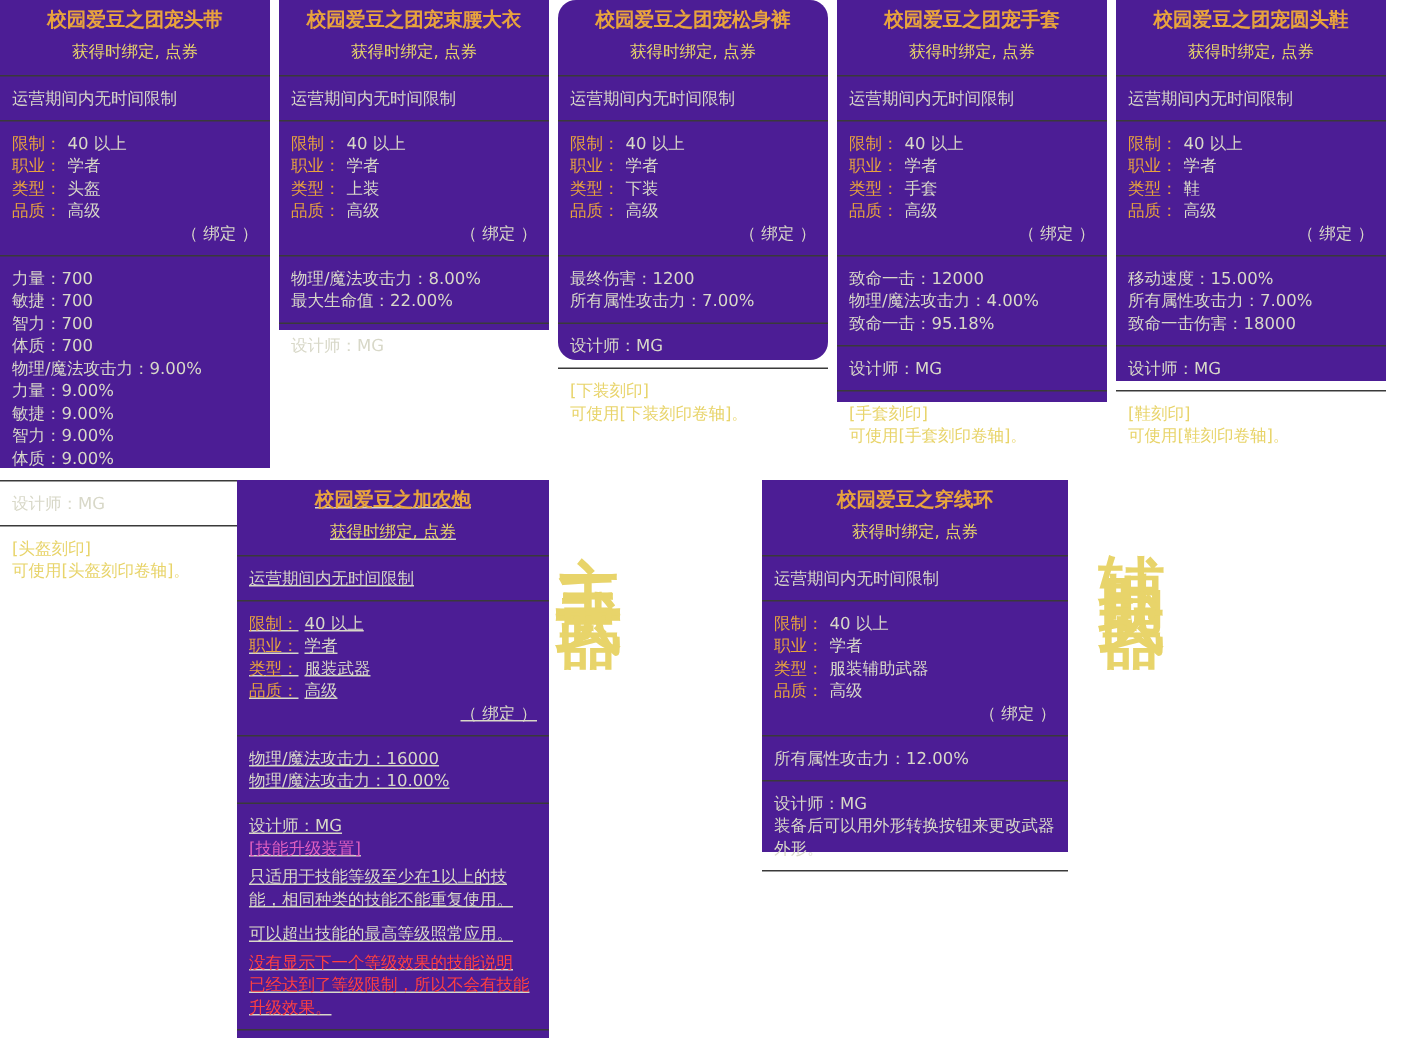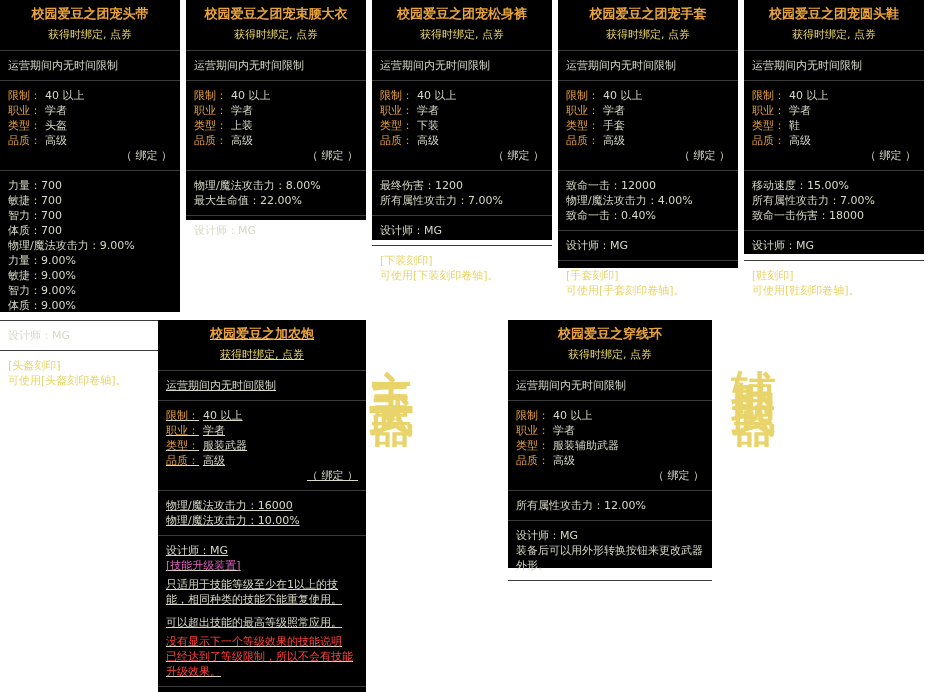--- a/index.html
+++ b/index.html
@@ -1,17 +1,17 @@
 <!DOCTYPE html>
 <html><head>
 <meta charset="utf-8">
 <style>
   html,body{margin:0;padding:0;background:#ffffff;}
   body{width:948px;height:692px;position:relative;font-family:"DejaVu Sans","Liberation Sans",sans-serif;}
-  .tip{position:absolute;background:#000000;color:#d8d8c8;font-size:11px;line-height:15px;box-sizing:border-box;}
+  .tip{position:absolute;background:#4c1d95;color:#d8d8c8;font-size:11px;line-height:15px;box-sizing:border-box;}
   .title{color:#e8a33d;text-align:center;font-size:13px;font-weight:bold;padding:6px 4px 4px;}
   .subtitle{color:#e8d46a;text-align:center;font-size:11px;padding:2px 4px 6px;}
   .sep{height:1px;background:#3a3a3a;margin:2px 0;}
   .row{display:flex;}
   .k{color:#e8a33d;white-space:nowrap;}
   .v{color:#d8d8c8;margin-left:4px;}
   .line{color:#d8d8c8;}
   .bound{text-align:right;color:#d8d8c8;font-size:11px;}
   .sect{padding:5px 8px;}
   .engrave{color:#e8d46a;}
@@ -103,21 +103,21 @@
   <div class="sect">
     <div class="line">物理/魔法攻击力：8.00%</div>
     <div class="line">最大生命值：22.00%</div>
   </div>
   <div class="sep"></div>
   <div class="sect">
     <div class="line">设计师：MG</div>
   </div>
 </div>
 
-<div class="tip" style="left:372px;top:0;width:180px;height:240px;">
+<div class="tip" style="left:372px;top:0;width:180px;height:240px;border-radius:12px;">
   <div class="title">校园爱豆之团宠松身裤</div>
   <div class="subtitle">获得时绑定, 点券</div>
   <div class="sep"></div>
   <div class="sect">
     <div class="line">运营期间内无时间限制</div>
   </div>
   <div class="sep"></div>
   <div class="sect">
     <div class="row">
         <span class="k">限制：</span>
@@ -177,21 +177,21 @@
     <div class="row">
         <span class="k">品质：</span>
         <span class="v">高级</span>
       </div>
     <div class="bound">（ 绑定 ）</div>
   </div>
   <div class="sep"></div>
   <div class="sect">
     <div class="line">致命一击：12000</div>
     <div class="line">物理/魔法攻击力：4.00%</div>
-    <div class="line">致命一击：0.40%</div>
+    <div class="line">致命一击：95.18%</div>
   </div>
   <div class="sep"></div>
   <div class="sect">
     <div class="line">设计师：MG</div>
   </div>
   <div class="sep"></div>
   <div class="sect">
     <div class="engrave">[手套刻印]</div>
     <div class="engrave">可使用[手套刻印卷轴]。</div>
   </div>

